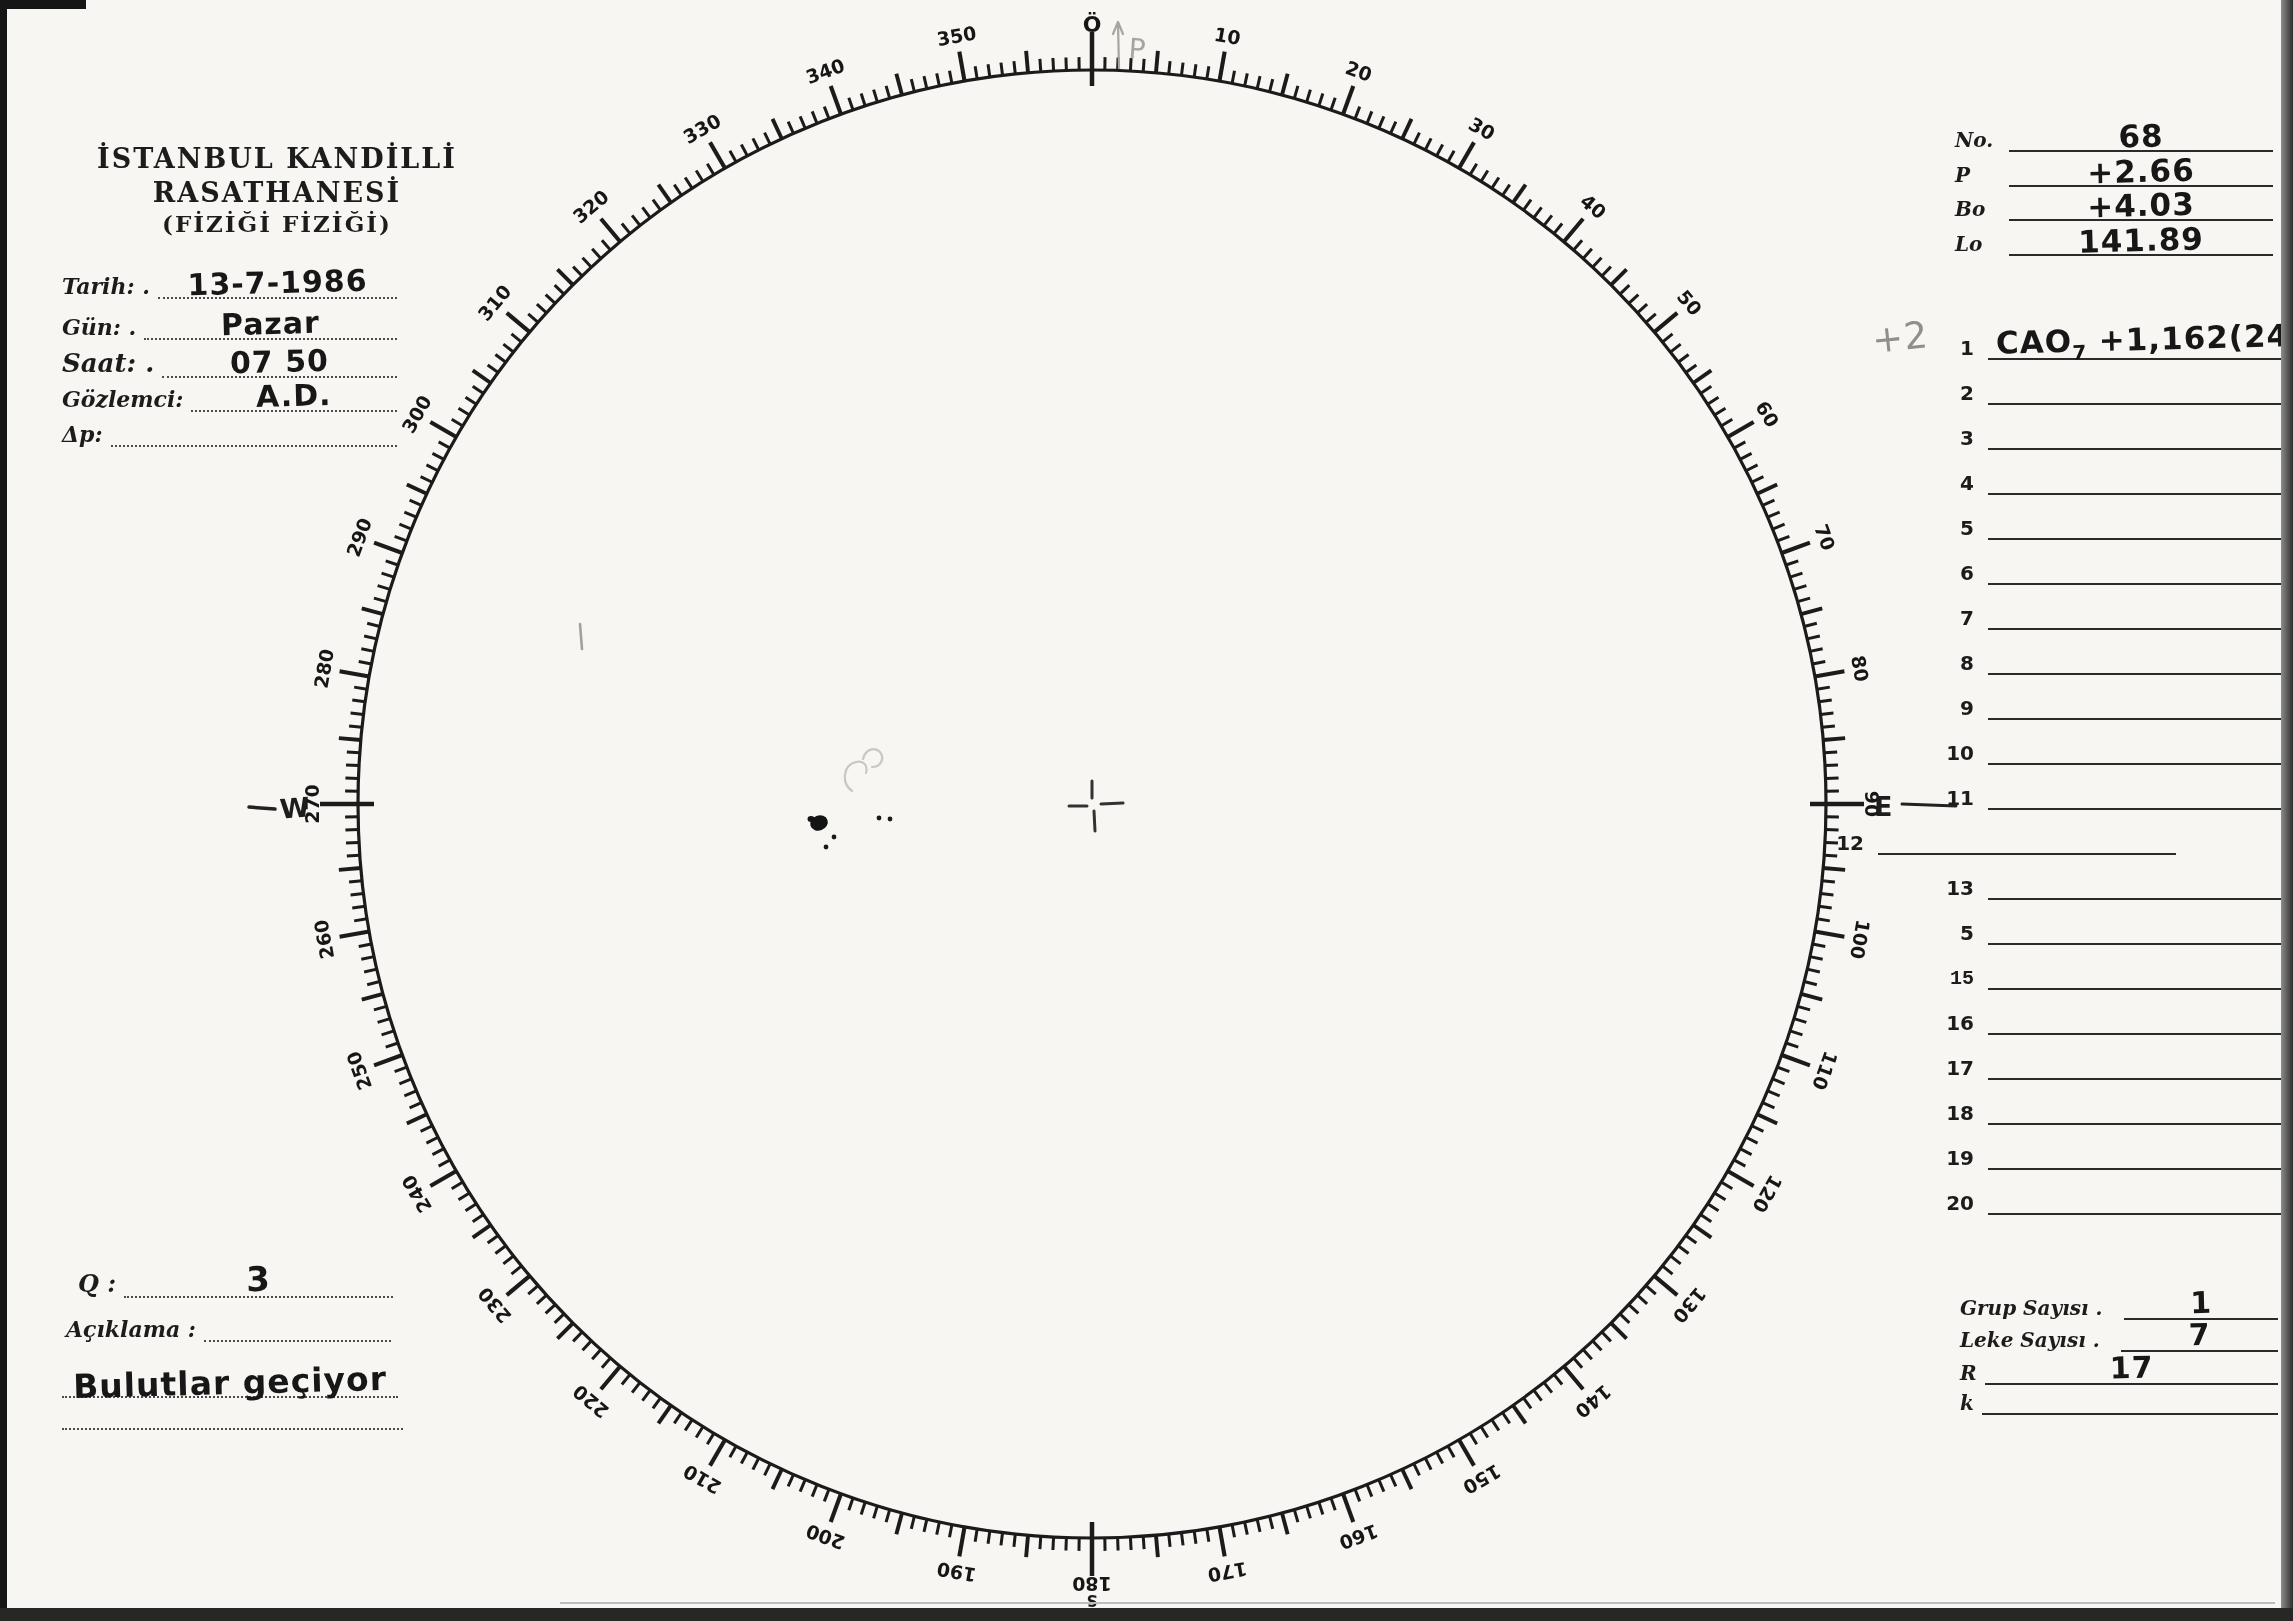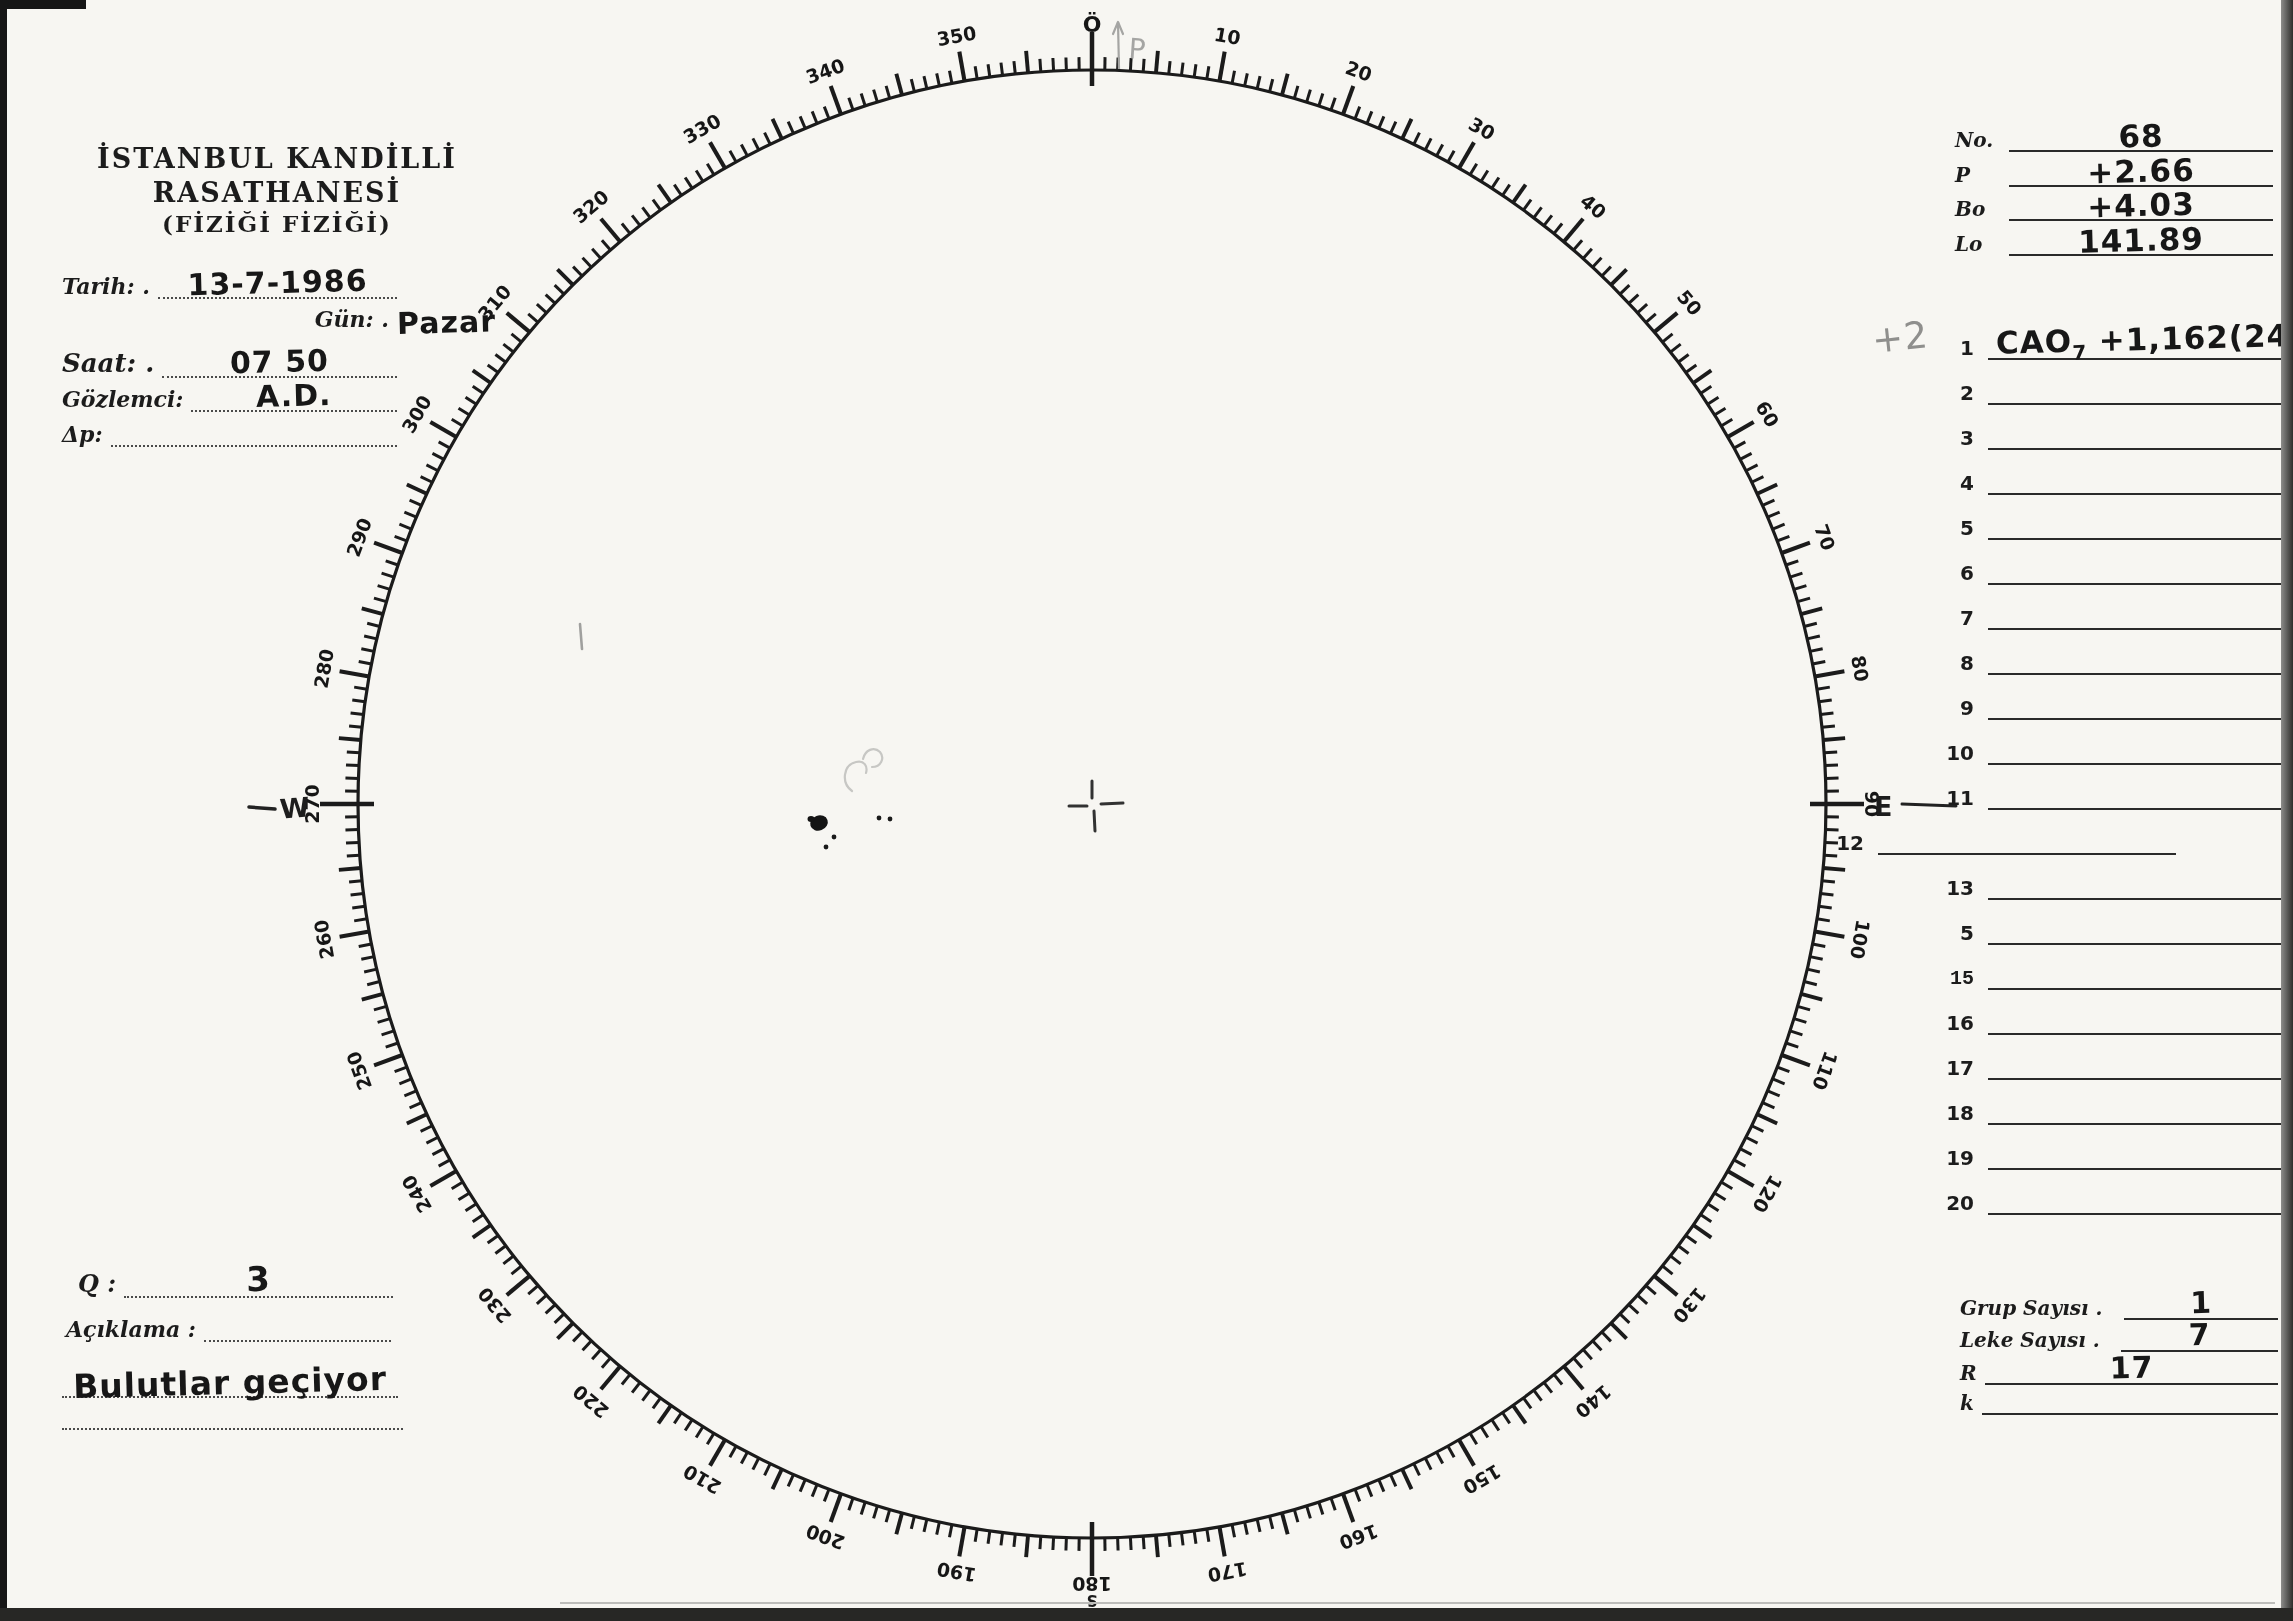--- a/index.html
+++ b/index.html
@@ -461,21 +461,21 @@
     <div class="l2">(FİZİĞİ FİZİĞİ)</div>
   </div>
 
   <div id="obs-fields">
       <div class="frow" style="left: 62px; top: 265px; width: 335px; height: 34px;">
         <span class="label lbl" style="font-size: 22px;">Tarih: .</span>
         <span class="line">
           <span class="val hand">13-7-1986</span>
         </span>
       </div>
-      <div class="frow" style="left: 62px; top: 306px; width: 335px; height: 34px; flex-direction: column;">
+      <div class="frow" style="left: 62px; top: 306px; width: 335px; height: 34px;">
         <span class="label lbl" style="font-size: 22px;">Gün: .</span>
         <span class="line">
           <span class="val hand">Pazar</span>
         </span>
       </div>
       <div class="frow" style="left: 62px; top: 344px; width: 335px; height: 34px;">
         <span class="label lbl" style="font-size: 26px;">Saat: .</span>
         <span class="line">
           <span class="val hand">07 50</span>
         </span>

